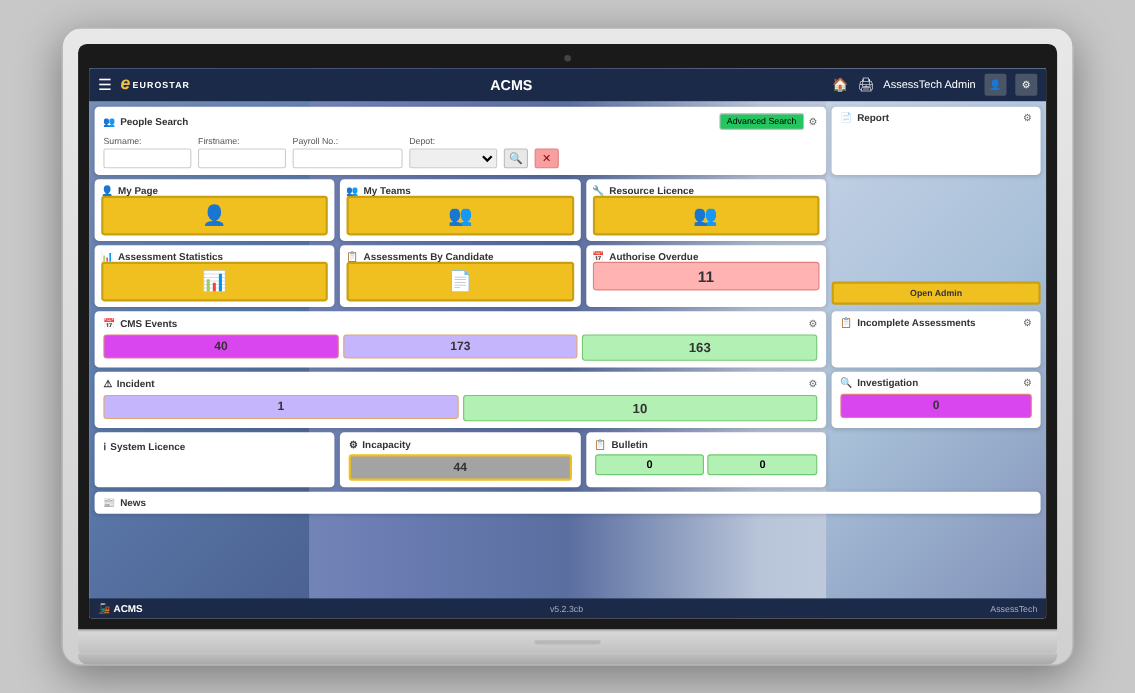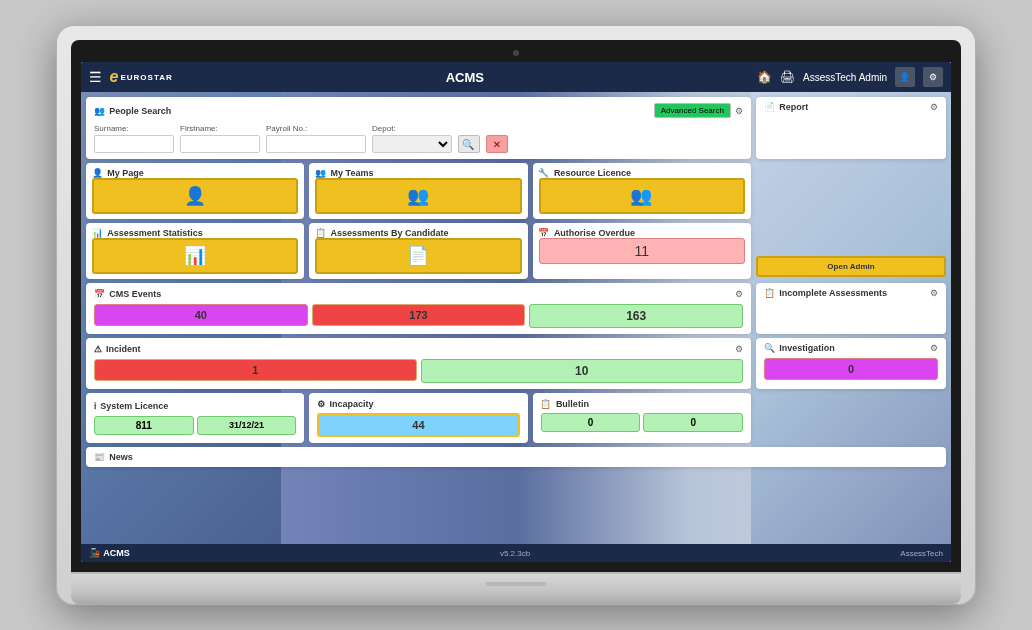--- a/index.html
+++ b/index.html
@@ -285,21 +285,21 @@
       border: 1px solid #e08080;
       border-radius: 3px;
       text-align: center;
       padding: 4px;
       font-size: 11px;
       font-weight: bold;
       color: #333;
     }
 
     .stat-box-orange {
-      background: #ef4444;
+      background: #c4b5fd;
       border: 1px solid #e0a870;
       border-radius: 3px;
       text-align: center;
       padding: 4px;
       font-size: 11px;
       font-weight: bold;
       color: #333;
     }
 
     .stat-box-green {
@@ -307,21 +307,21 @@
       border: 1px solid #70c870;
       border-radius: 3px;
       text-align: center;
       padding: 4px;
       font-size: 12px;
       font-weight: bold;
       color: #333;
     }
 
     .stat-box-yellow {
-      background: #7dd3fc;
+      background: #a3a3a3;
       border: 2px solid #f0c020;
       border-radius: 3px;
       text-align: center;
       padding: 4px;
       font-size: 11px;
       font-weight: bold;
       color: #333;
     }
 
     
@@ -388,21 +388,21 @@
     }
 
     
     .auth-overdue-box {
       background: #ffb3b3;
       border: 1px solid #e08080;
       border-radius: 3px;
       text-align: center;
       padding: 4px;
       font-size: 14px;
-      font-weight: normal;
+      font-weight: bold;
       color: #333;
     }
 
     .open-admin-btn {
       background: #f0c020;
       border: 2px solid #c8a010;
       border-radius: 3px;
       font-size: 8px;
       padding: 4px 8px;
       cursor: pointer;
@@ -689,24 +689,20 @@
         </div>
 
         <div style="display:grid; grid-template-columns:1fr 190px; gap:5px;">
           <div class="bottom-widgets-row">
 
             <div class="card">
               <div class="card-title">
                 <span>ℹ</span>
                 <span>System Licence</span>
               </div>
-              <div style="display:flex; gap:3px; margin-top:4px;">
-                <div style="flex:1; text-align:center; background:#b3f0b3; border:1px solid #70c870; border-radius:3px; padding:3px; font-size:10px; font-weight:bold;">811</div>
-                <div style="flex:1; text-align:center; background:#b3f0b3; border:1px solid #70c870; border-radius:3px; padding:3px; font-size:9px; font-weight:bold;">31/12/21</div>
-              </div>
             </div>
 
             <div class="card">
               <div class="card-title">
                 <span>⚙</span>
                 <span>Incapacity</span>
               </div>
               <div style="margin-top:4px;">
                 <div class="stat-box-yellow">44</div>
               </div>

